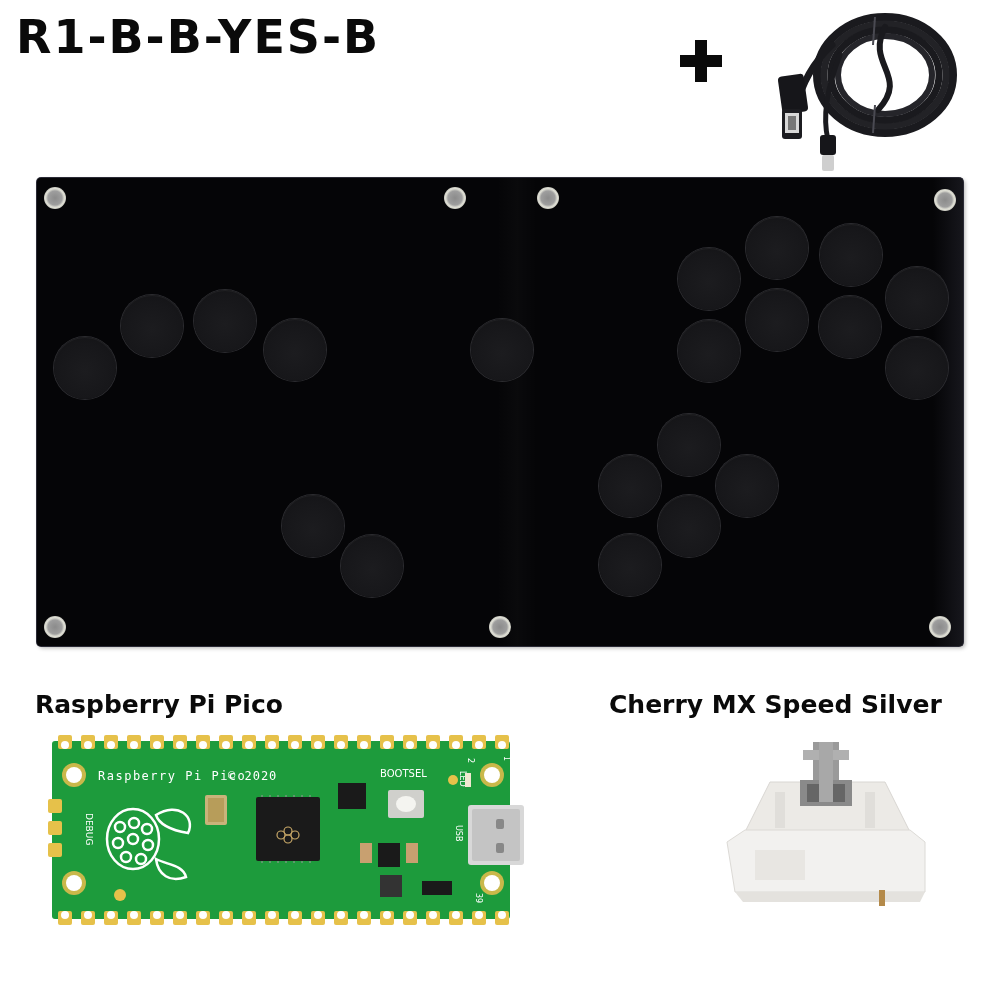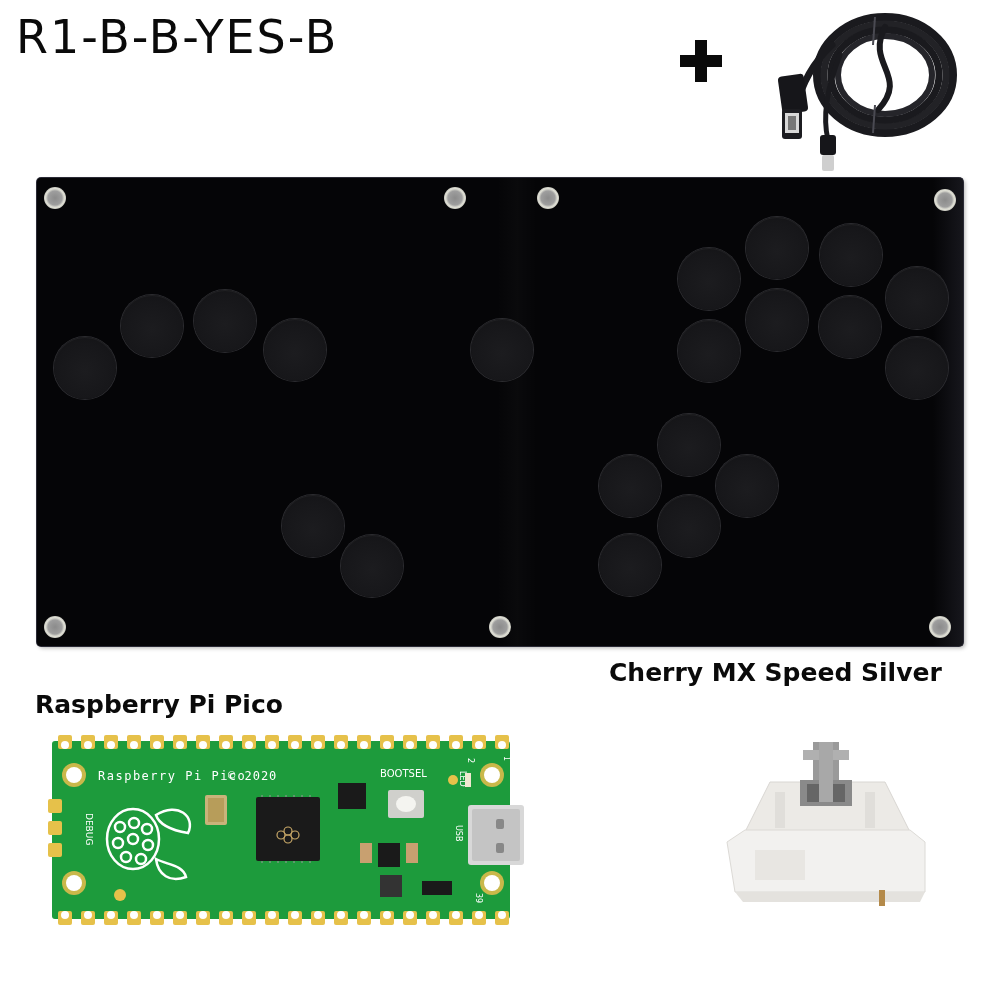--- a/index.html
+++ b/index.html
@@ -1,21 +1,21 @@
 <!DOCTYPE html>
 <html><head>
 <meta charset="utf-8">
 <style>
   * { box-sizing: border-box; margin: 0; padding: 0; }
   html, body { width: 1000px; height: 1000px; background: #ffffff; overflow: hidden; }
   body { position: relative; font-family: "DejaVu Sans", sans-serif; }
 
   .title {
     position: absolute; left: 16px; top: 14px;
-    font-family: "DejaVu Sans", sans-serif; font-weight: normal;
+    font-family: "DejaVu Sans", sans-serif; font-weight: bold;
     font-size: 46px; letter-spacing: 2px; color: #0a0a0a; line-height: 1;
   }
   .plus {
     position: absolute; left: 680px; top: 40px; width: 42px; height: 42px;
   }
   .plus::before, .plus::after { content: ""; position: absolute; background: #0a0a0a; }
   .plus::before { left: 15px; top: 0; width: 12px; height: 42px; }
   .plus::after { left: 0; top: 15px; width: 42px; height: 12px; }
 
   .cable { position: absolute; left: 760px; top: 5px; width: 200px; height: 175px; }
@@ -43,21 +43,21 @@
     background: radial-gradient(circle at 50% 55%, #1c1c1f 0%, #17171a 60%, #121214 100%);
     box-shadow: 0 0 0 1px #2c2c30, inset 0 1px 1px rgba(255,255,255,0.06);
     transform: translate(-50%, -50%);
   }
 
   .label {
     position: absolute; font-family: "DejaVu Sans", sans-serif; font-weight: bold;
     font-size: 25px; color: #0a0a0a; line-height: 1;
   }
   .label-pico { left: 35px; top: 692px; }
-  .label-switch { left: 609px; top: 660px; }
+  .label-switch { left: 609px; top: 692px; }
 
   .pico { position: absolute; left: 48px; top: 735px; width: 480px; height: 190px; }
   .switch { position: absolute; left: 715px; top: 732px; width: 225px; height: 180px; }
 </style>
 </head>
 <body>
 
 <div class="title">R1-B-B-YES-B</div>
 
 <div class="plus"></div>

